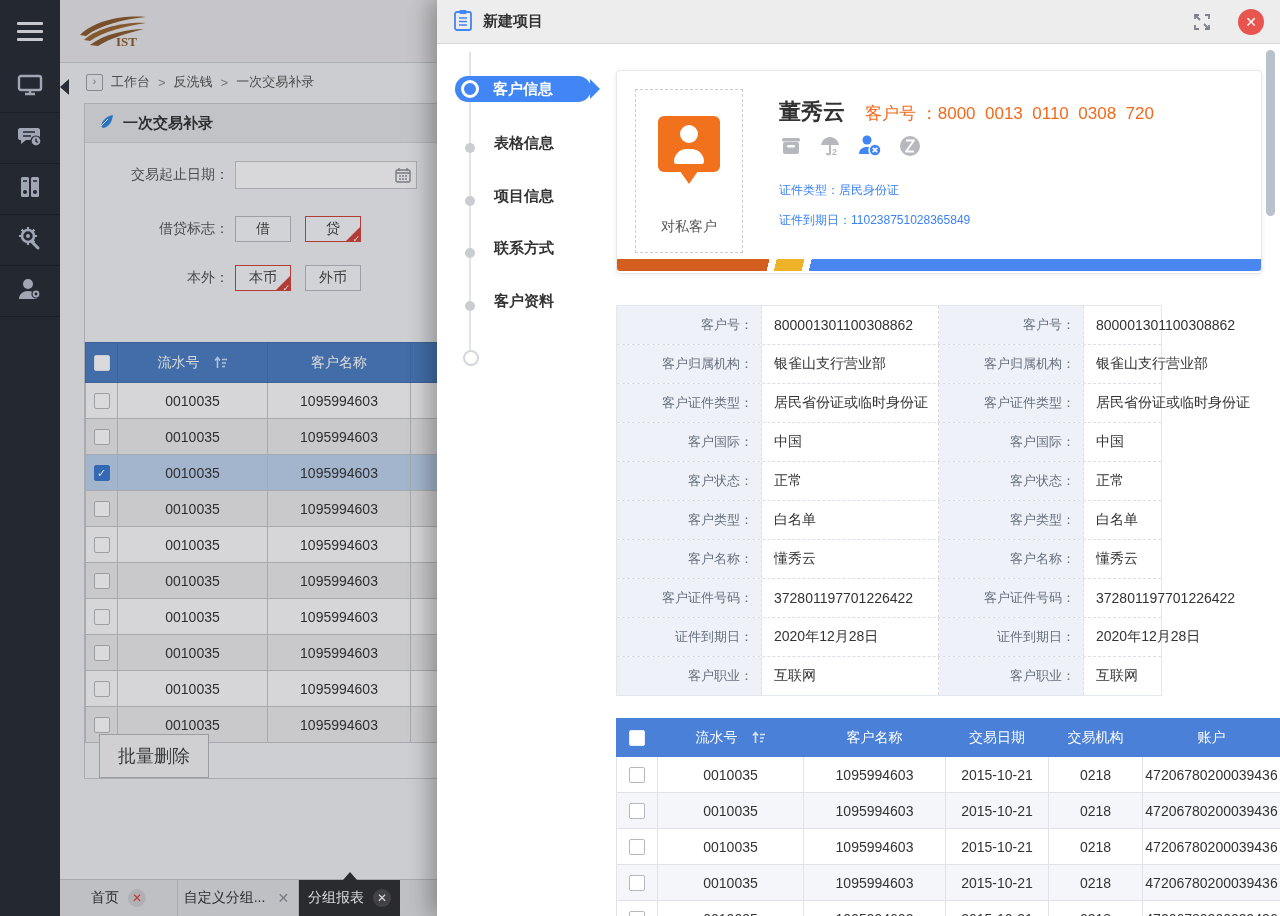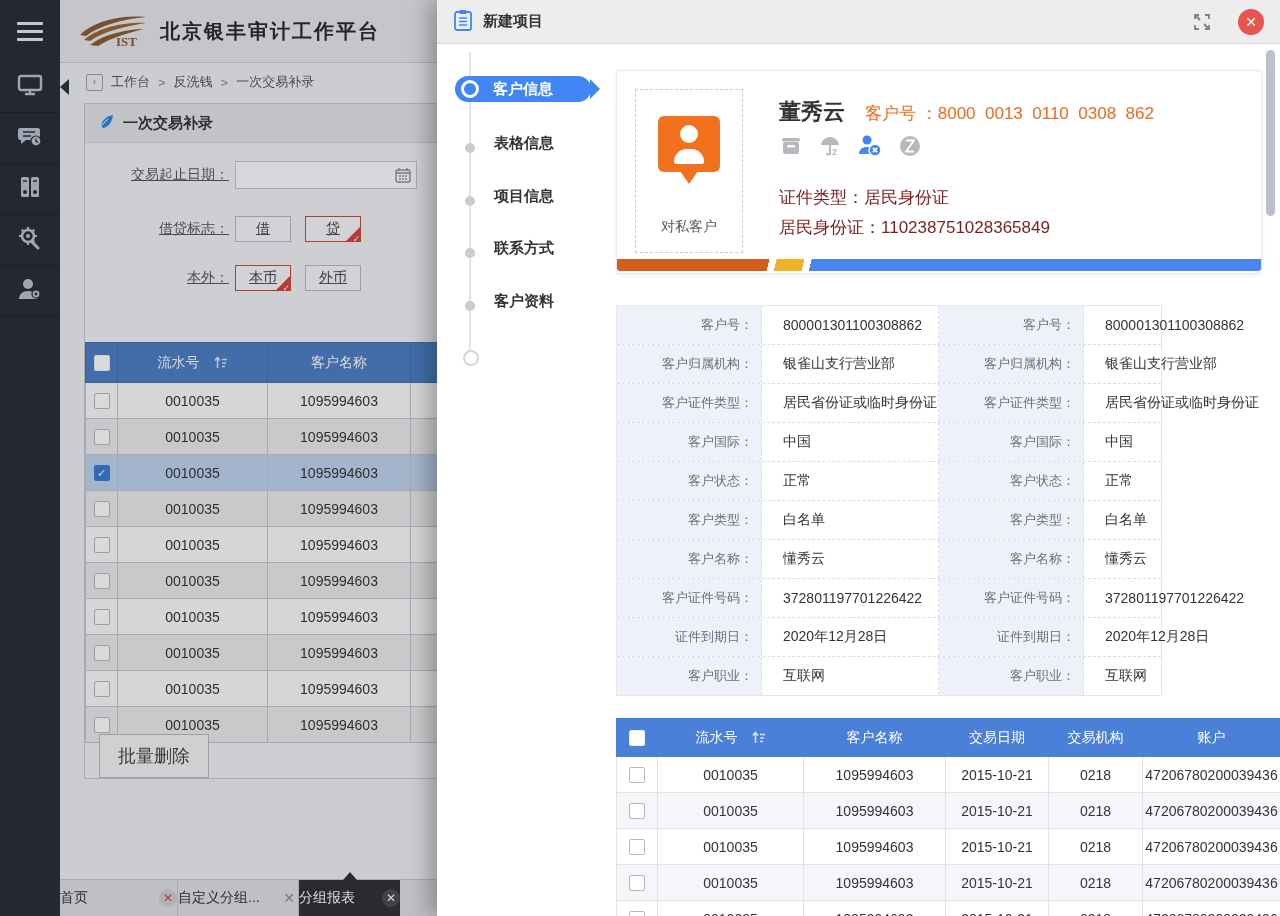--- a/index.html
+++ b/index.html
@@ -22,21 +22,21 @@
   .logo-ist{font-family:"Liberation Serif","DejaVu Serif",serif;}
 
   .breadcrumb{position:absolute;top:62px;left:0;height:40px;display:flex;align-items:center;padding-left:26px;gap:8px;color:#555;font-size:13px;}
   .bc-icon{width:15px;height:15px;border:1px solid #9aa0a6;border-radius:2px;color:#7a8087;font-size:10px;display:flex;align-items:center;justify-content:center;line-height:1;}
   .bc-sep{color:#888;}
   .crumb{cursor:pointer;}
 
   .panel{position:absolute;left:24px;top:103px;width:680px;height:676px;background:#f1f2f4;border:1px solid #c7c9cc;box-sizing:border-box;}
   .panel-head{height:38px;background:#e2e4e6;border-bottom:1px solid #d0d2d5;display:flex;align-items:center;padding-left:14px;gap:8px;font-size:15px;font-weight:700;color:#333;}
 
-  .form-row{position:absolute;left:0;display:flex;align-items:center;font-size:14px;color:#555;text-decoration:underline;}
+  .form-row{position:absolute;left:0;display:flex;align-items:center;font-size:14px;color:#555;}
   .form-label{display:inline-block;width:144px;text-align:right;}
   .row-date{top:57px;}
   .row-debit{top:112px;}
   .row-curr{top:161px;}
   .date-wrap{position:relative;margin-left:6px;}
   .date-input{width:146px;height:26px;border:1px solid #c3c6cb;background:#fdfdfd;padding:0 26px 0 8px;font-size:13px;outline:none;}
   .cal-icon{position:absolute;right:6px;top:6px;}
   .tgl{width:54px;height:24px;margin-left:6px;border:1px solid #b7bac0;background:#f6f7f8;color:#444;font-size:14px;
        display:inline-flex;align-items:center;justify-content:center;position:relative;cursor:pointer;}
   .tgl + .tgl{margin-left:14px;}
@@ -54,21 +54,21 @@
   .ltable tr.sel td{background:#bed3ec;}
   .col-cb{width:29px;} .col-sn{width:147px;} .col-cn{width:140px;} .col-dt{width:196px;}
   .cb{display:inline-block;width:16px;height:16px;border:1px solid #b5b8bd;background:#fff;border-radius:2px;vertical-align:middle;cursor:pointer;box-sizing:border-box;}
   .cb.head{border-color:#e8eef6;}
   .cb.checked{background:#3a7ad0;border-color:#3a7ad0;color:#fff;font-size:11px;line-height:15px;text-align:center;}
   .sort-ic{margin-left:14px;vertical-align:-2px;}
 
   .batch-btn{position:absolute;top:630px;left:14px;padding:9px 18px;background:#f3f4f5;border:1px solid #b4b7bc;font-size:18px;color:#444;cursor:pointer;}
 
   .tabbar{position:absolute;bottom:0;left:0;width:378px;height:36px;background:#dfe0e2;border-top:1px solid #c4c5c8;display:flex;z-index:20;}
-  .tab{display:flex;align-items:center;justify-content:space-between;gap:9px;font-size:14px;color:#333;border-right:1px solid #c6c7ca;cursor:pointer;box-sizing:border-box;}
+  .tab{display:flex;align-items:center;justify-content:center;gap:9px;font-size:14px;color:#333;border-right:1px solid #c6c7ca;cursor:pointer;box-sizing:border-box;}
   .tab:nth-child(1){width:118px;} .tab:nth-child(2){width:121px;} .tab:nth-child(3){width:101px;}
   .tab.active{background:#2e2f31;color:#fff;position:relative;border-right:none;}
   .tab.active::before{content:'';position:absolute;top:-8px;left:50%;margin-left:-7px;border-left:7px solid transparent;border-right:7px solid transparent;border-bottom:8px solid #2e2f31;}
   .tab-close{width:18px;height:18px;border-radius:50%;display:flex;align-items:center;justify-content:center;font-size:12px;line-height:1;cursor:pointer;}
   .tab-close.red{background:#cfcfd1;color:#d9403a;}
   .tab-close.gray{background:transparent;color:#8a8d91;font-size:14px;}
   .tab-close.dark{background:#4a4b4d;color:#fff;}
 
   .dim{position:absolute;left:0;top:0;width:437px;height:916px;background:rgba(22,27,35,0.16);z-index:30;pointer-events:none;}
 
@@ -95,31 +95,31 @@
   .pin{position:relative;margin-top:26px;width:62px;height:56px;background:#f2711c;border-radius:6px;}
   .pin::after{content:'';position:absolute;left:50%;bottom:-12px;margin-left:-9px;border-left:9px solid transparent;border-right:9px solid transparent;border-top:13px solid #f2711c;}
   .pin .head{position:absolute;left:50%;top:9px;margin-left:-9px;width:18px;height:18px;border-radius:50%;background:#fff;}
   .pin .body{position:absolute;left:50%;bottom:8px;margin-left:-15px;width:30px;height:15px;border-radius:15px 15px 3px 3px;background:#fff;}
   .avatar-lbl{position:absolute;bottom:16px;font-size:14px;color:#555;}
   .cust-top{position:absolute;left:162px;top:26px;display:flex;align-items:baseline;gap:20px;white-space:pre;}
   .cust-name{font-size:22px;font-weight:600;color:#333;}
   .cust-no{font-size:17px;color:#f2691c;}
   .cust-icons{position:absolute;left:162px;top:62px;display:flex;gap:15px;align-items:center;}
   .cust-icons span{display:flex;cursor:pointer;}
-  .cust-lines{position:absolute;left:162px;top:112px;font-size:17px;color:#7f1d1d;line-height:30px;}
+  .cust-lines{position:absolute;left:162px;top:104px;font-size:12px;color:#3b82f6;line-height:30px;}
   .stripe{position:absolute;left:0;bottom:2px;width:100%;height:12px;border-radius:0 0 3px 3px;
     background:linear-gradient(104deg,#d35e1d 0 148px,#ffffff 148px 155px,#efb32a 155px 182px,#ffffff 182px 189px,#4a86ef 189px 100%);}
 
   .kv{position:absolute;left:179px;top:305px;width:546px;border:1px solid #e3e7ee;box-sizing:border-box;}
   .kv-row{display:grid;grid-template-columns:145px 177px 145px 177px;height:38px;border-bottom:1px dashed #d9dee8;}
   .kv-row:last-child{border-bottom:none;}
   .kv-cell{display:flex;align-items:center;border-right:1px dashed #d9dee8;overflow:hidden;white-space:nowrap;}
   .kv-cell:last-child{border-right:none;}
   .kv-l{background:#eef1f8;color:#66707e;font-size:13px;justify-content:flex-end;padding-right:8px;}
-  .kv-v{color:#333;font-size:14px;padding-left:21px;}
+  .kv-v{color:#333;font-size:14px;padding-left:12px;}
 
   .rtable{position:absolute;left:179px;top:718px;width:646px;}
   .rtable table{width:646px;table-layout:fixed;}
   .rtable th,.rtable td{border:1px solid #e0e4ea;text-align:center;font-size:14px;overflow:hidden;white-space:nowrap;}
   .rtable th{background:#4a80d8;color:#fff;height:35px;font-weight:400;border-color:#4a80d8;}
   .rtable td{height:33px;color:#333;background:#fff;}
   .rtable tr:nth-child(even) td{background:#f4f6f9;}
   .rc-cb{width:38px;} .rc-sn{width:143px;} .rc-cn{width:139px;} .rc-dt{width:100px;} .rc-org{width:91px;} .rc-ac{width:135px;}
 
   .scroll-thumb{position:absolute;right:5px;top:50px;width:9px;height:166px;border-radius:5px;background:#b9c2cc;cursor:pointer;}
@@ -189,21 +189,20 @@
   <div class="main">
     <header class="topbar">
       <span>
         <svg width="74" height="40" viewBox="0 0 74 40">
             <path d="M4 26 C20 10 50 6 70 8 C48 10 24 16 10 27 Z" fill="#8a5a2b"></path>
             <path d="M8 31 C24 17 52 13 70 14 C50 17 28 22 14 32 Z" fill="#9a6633"></path>
             <path d="M14 36 C28 25 52 20 68 20 C52 24 34 29 22 37 Z" fill="#8a5a2b"></path>
             <text x="40" y="37" font-size="13" fill="#8a5a2b" font-family="serif" font-weight="bold">IST</text>
           </svg>
       </span>
-      <span class="brand-title logo-ist">北京银丰审计工作平台</span>
     </header>
 
     <nav class="breadcrumb">
       <span class="bc-icon">›</span>
       <span id="bc-items" style="display:flex;gap:8px;align-items:center;">
           <span class="crumb">工作台</span>
           <span class="bc-sep">&gt;</span>
           <span class="crumb">反洗钱</span>
           <span class="bc-sep">&gt;</span>
           <span class="crumb">一次交易补录</span>
@@ -400,21 +399,21 @@
     <div class="cust-card">
       <div class="avatar-box">
         <div class="pin">
             <div class="head"></div>
             <div class="body"></div>
           </div>
         <div class="avatar-lbl">对私客户</div>
       </div>
       <div class="cust-top">
         <span class="cust-name">董秀云</span>
-        <span class="cust-no"><span>客户号 ：</span><span>8000  0013  0110  0308  862</span></span>
+        <span class="cust-no"><span>客户号 ：</span><span>8000  0013  0110  0308  720</span></span>
       </div>
       <div class="cust-icons">
         <span>
           <svg width="24" height="24" viewBox="0 0 24 24">
               <rect x="4" y="8" width="16" height="12" rx="2" fill="#b5b8bd"></rect>
               <rect x="3" y="4" width="18" height="3.5" rx="1.5" fill="#b5b8bd"></rect>
               <rect x="8" y="11" width="8" height="2.4" rx="1.2" fill="#fff"></rect>
             </svg>
         </span>
         <span>
@@ -434,21 +433,21 @@
         </span>
         <span>
           <svg width="24" height="24" viewBox="0 0 24 24">
               <circle cx="12" cy="12" r="10" fill="#b5b8bd"></circle>
               <path d="M8 6.5h8L12 12 8 17.5h8" stroke="#fff" stroke-width="2" fill="none" stroke-linejoin="round"></path>
             </svg>
         </span>
       </div>
       <div class="cust-lines" id="cust-lines">
           <div>证件类型：居民身份证</div>
-          <div>居民身份证：110238751028365849</div>
+          <div>证件到期日：110238751028365849</div>
         </div>
       <div class="stripe"></div>
     </div>
 
     <div class="kv" id="kv-grid">
         <div class="kv-row">
           <div class="kv-cell kv-l">客户号：</div>
           <div class="kv-cell kv-v">800001301100308862</div>
           <div class="kv-cell kv-l">客户号：</div>
           <div class="kv-cell kv-v">800001301100308862</div>

